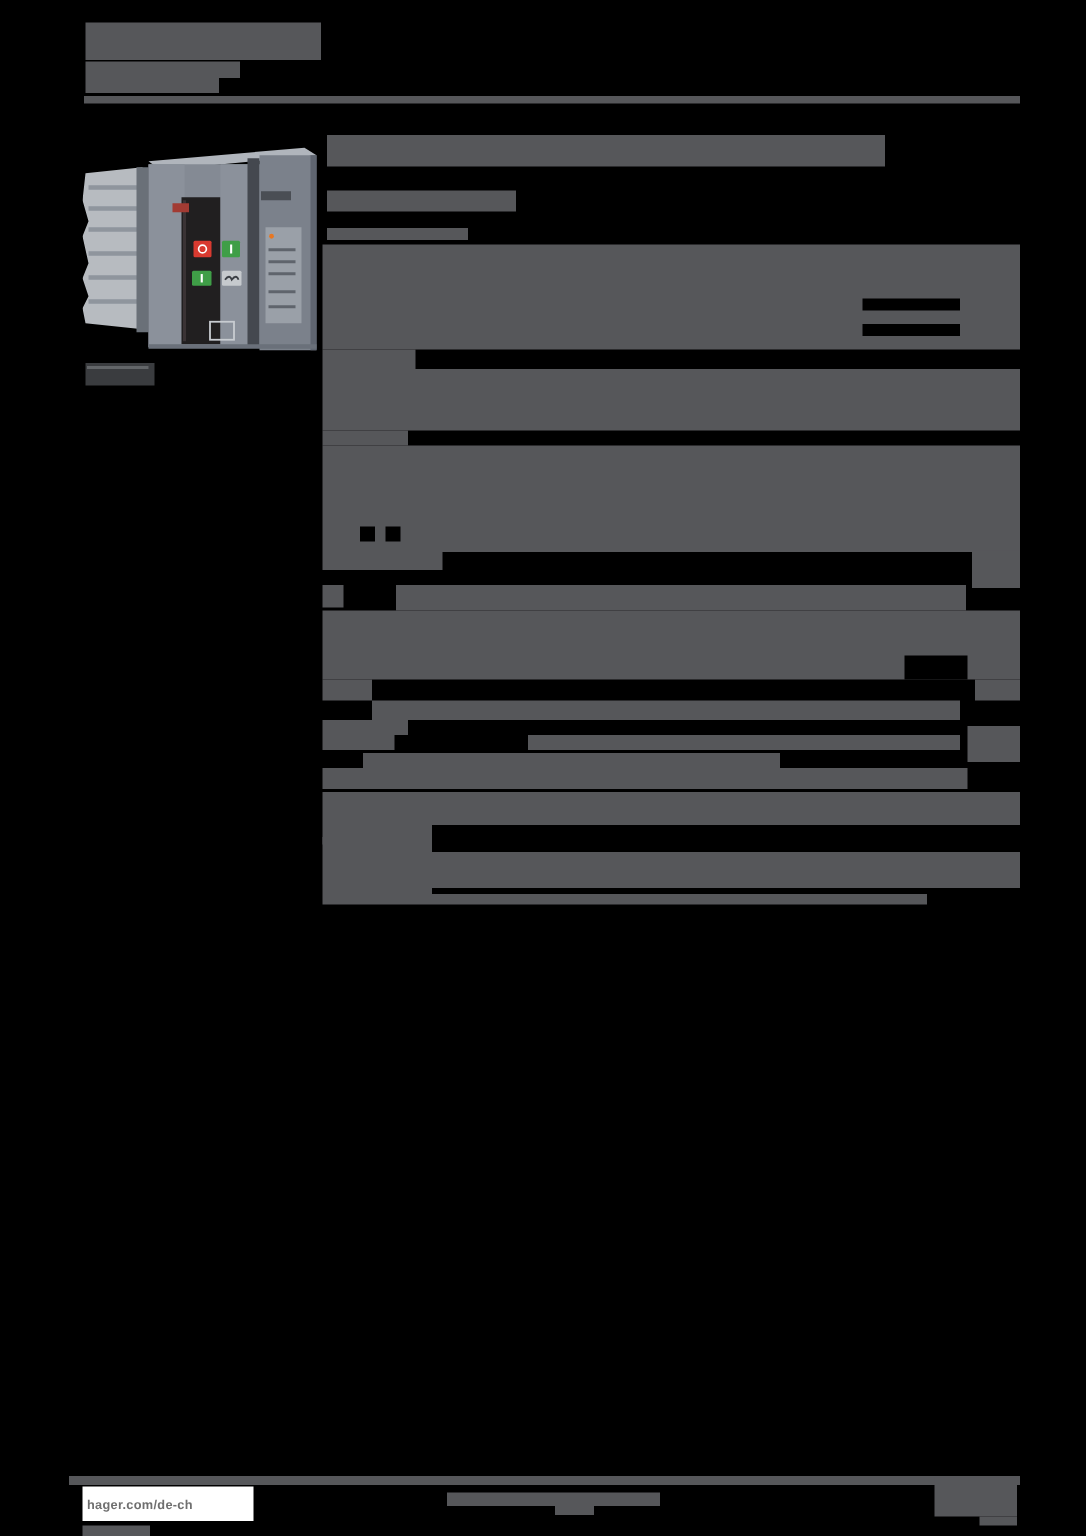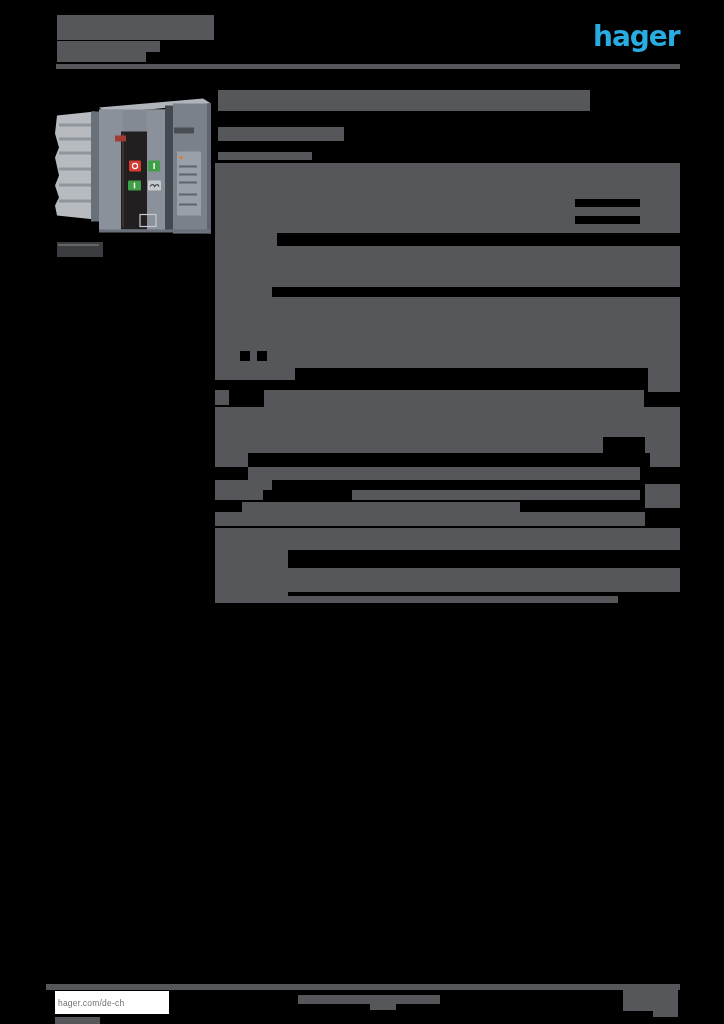--- a/index.html
+++ b/index.html
@@ -23,30 +23,29 @@
   }
   
   .product{position:absolute;left:55px;top:93px;width:160px;height:146px;}
   
   .footer-url-box{
     position:absolute;left:55px;top:991px;width:114px;height:23px;
     background:var(--white,#fff);display:flex;align-items:center;
     text-decoration:none;cursor:pointer;
   }
   .footer-url-box span{
-    color:var(--urlcol,#6f6f6f);font-size:8.5px;font-weight:400;
+    color:var(--urlcol,#6f6f6f);font-size:8.5px;font-weight:700;
     padding-left:3px;letter-spacing:0.2px;
   }
 </style>
 </head>
 <body>
 
 <div class="page" style="--bg: #000000; --gray: #56575a; --dark: #3a3c3f; --cyan: #29ace2; --urlcol: #6f6f6f; --white: #ffffff; --pred: #d93a30; --pgreen: #3f9e47;">
 
-  <div class="logo">hager</div>
 
   <svg class="product" viewBox="0 0 160 145" aria-hidden="true">
 
     <polygon points="2,22 40,18 40,126 2,122 0,112 4,104 0,92 4,82 0,64 4,54 0,40" fill="#b7bbc0"></polygon>
     <rect x="4" y="30" width="34" height="3" fill="#8f959d"></rect>
     <rect x="4" y="44" width="34" height="3" fill="#8f959d"></rect>
     <rect x="4" y="58" width="34" height="3" fill="#8f959d"></rect>
     <rect x="4" y="74" width="34" height="3" fill="#8f959d"></rect>
     <rect x="4" y="90" width="34" height="3" fill="#8f959d"></rect>
     <rect x="4" y="106" width="34" height="3" fill="#8f959d"></rect>

